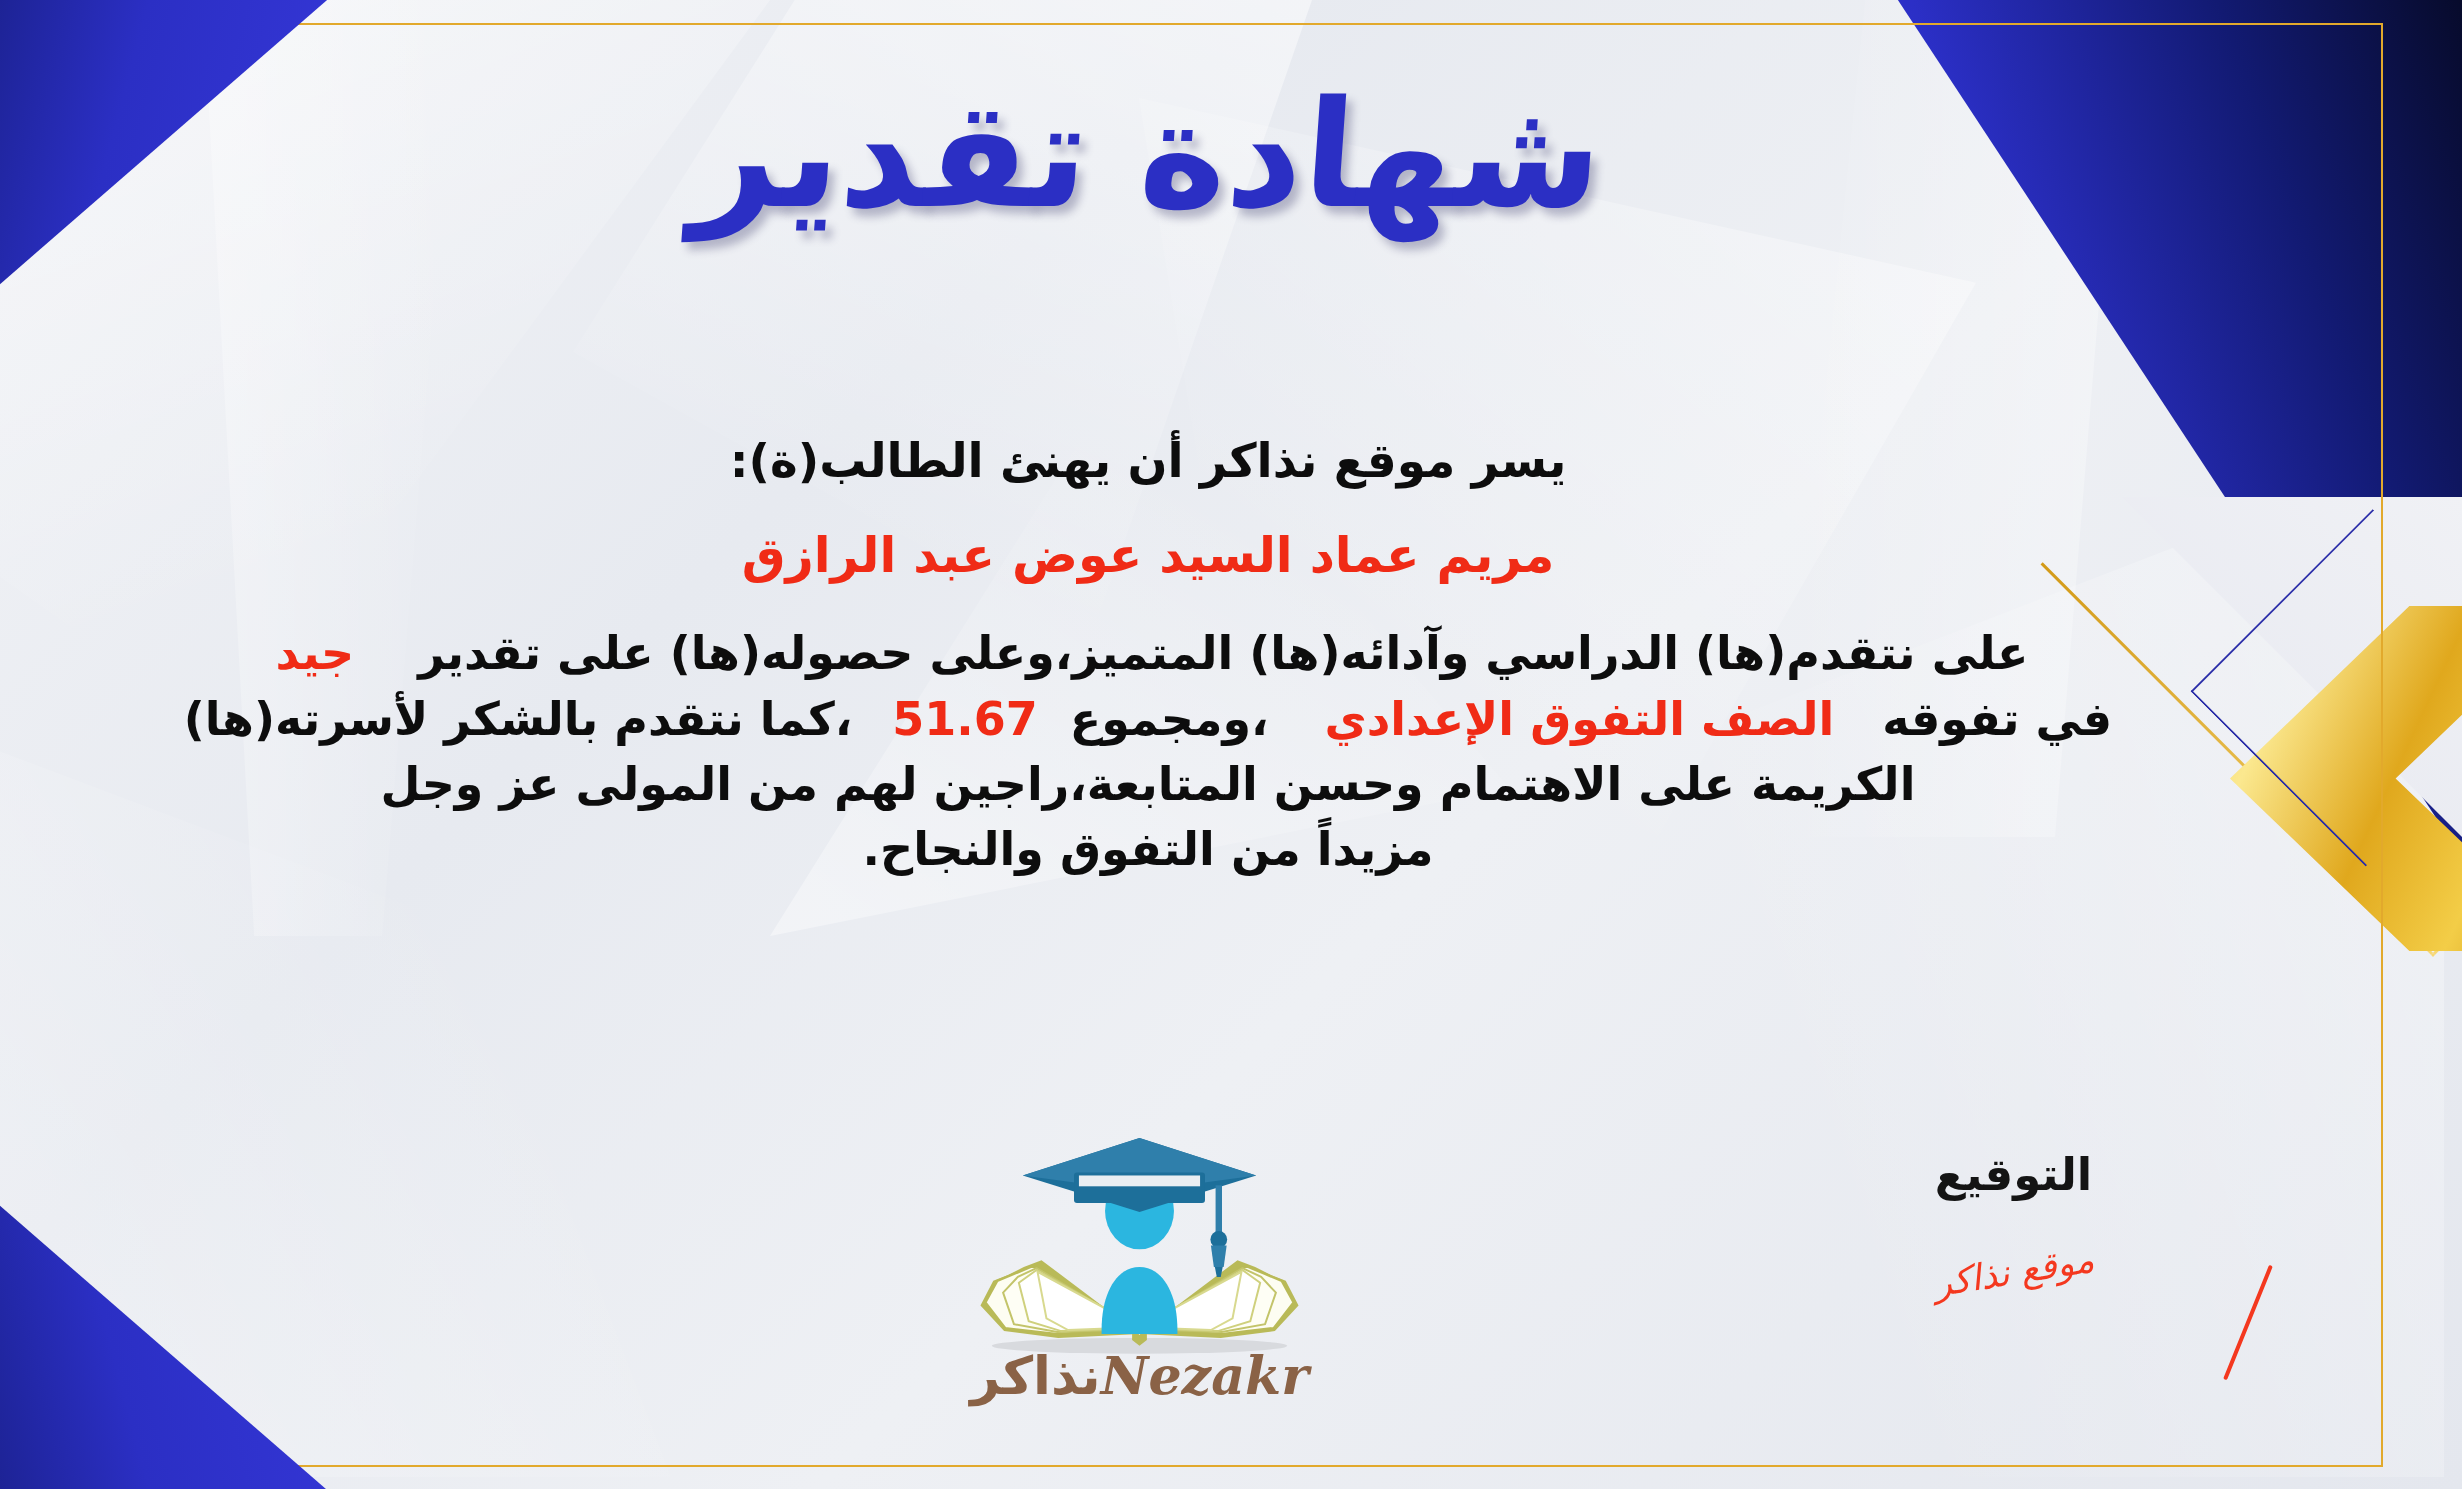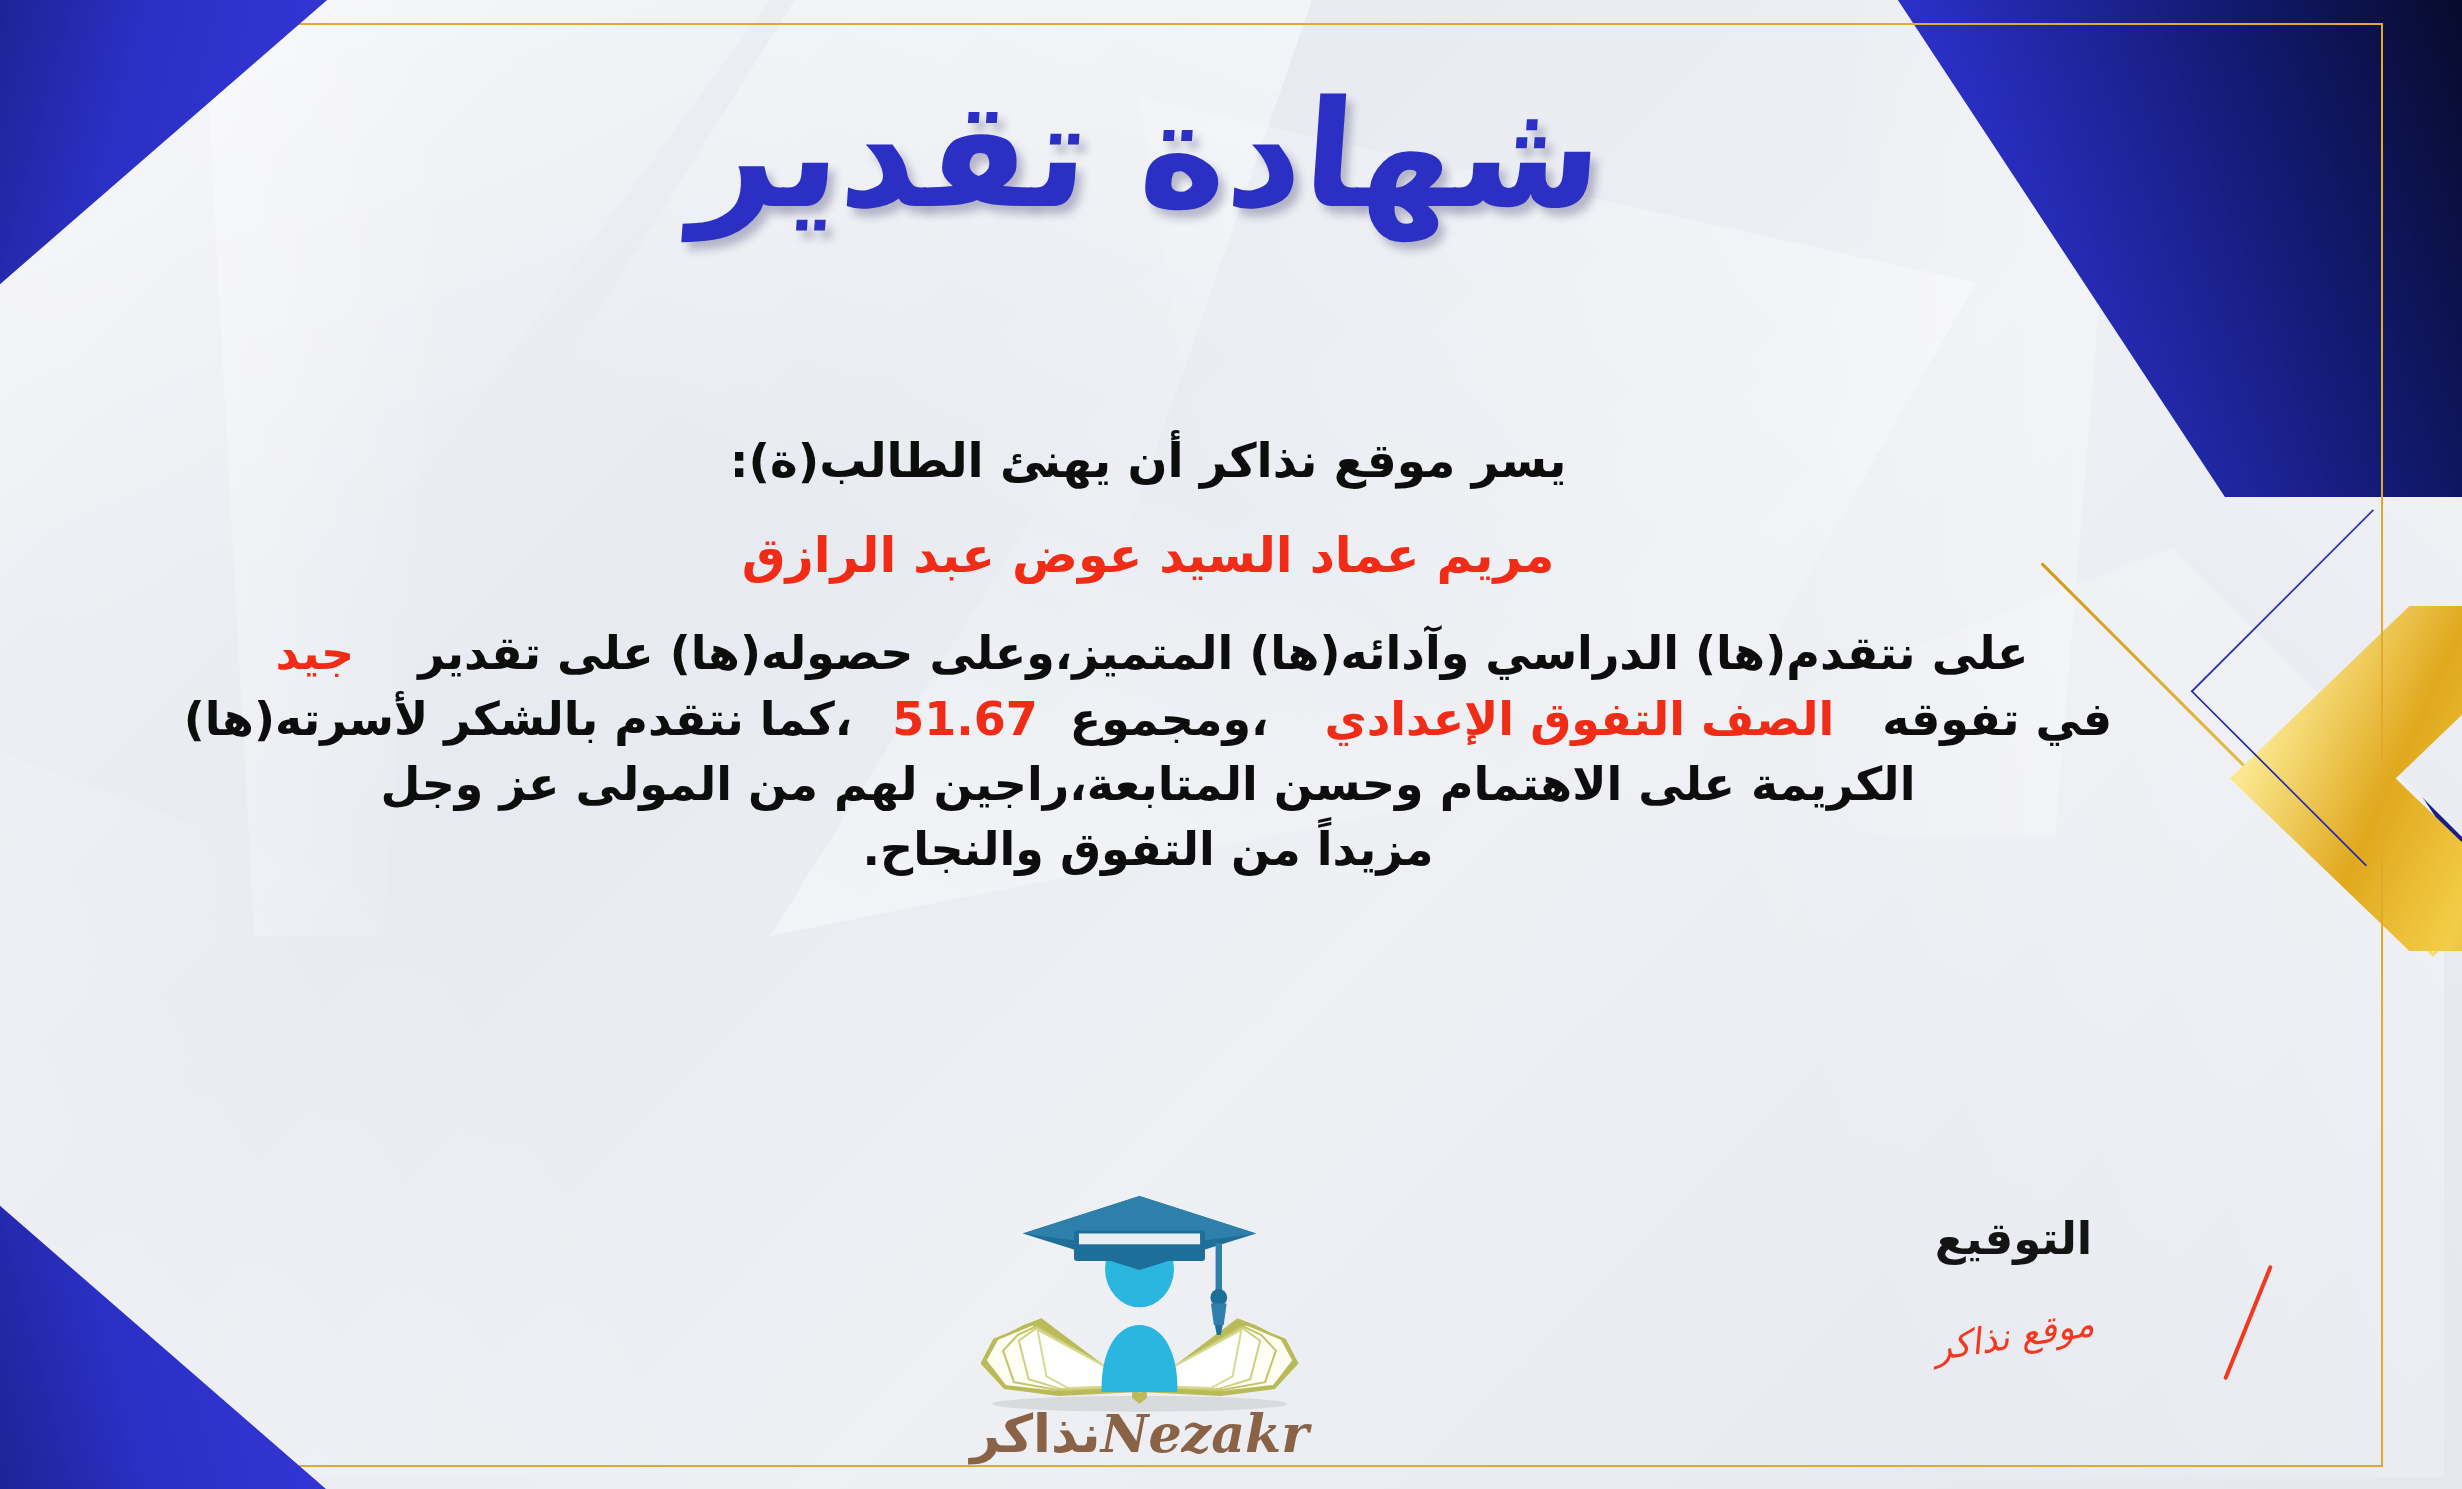--- a/index.html
+++ b/index.html
@@ -216,21 +216,21 @@
     color: #f02b16;
     font-size: 49px;
     margin-bottom: 30.5px;
   }
   .line.para { font-size: 46px; }
   .red { color: #f02b16; margin-left: 8px; }
 
   .signature-block {
     position: absolute;
     right: 276px;
-    top: 1216px;
+    top: 1152px;
     width: 345px;
     text-align: center;
     direction: rtl;
   }
   .sig-label {
     font-size: 45px;
     font-weight: 700;
     color: #141414;
     line-height: 1;
   }
@@ -253,21 +253,21 @@
     height: 123px;
     background: #f4381f;
     transform: rotate(22deg);
     border-radius: 3px;
   }
 
   
   .logo {
     position: absolute;
     left: 1111px;
-    top: 1191px;
+    top: 1133px;
     width: 389px;
     height: 276px;
   }
   .logo-svg { width: 100%; height: 100%; display: block; }
 </style>
 </head>
 <body>
 
 <div id="certificate">
 

